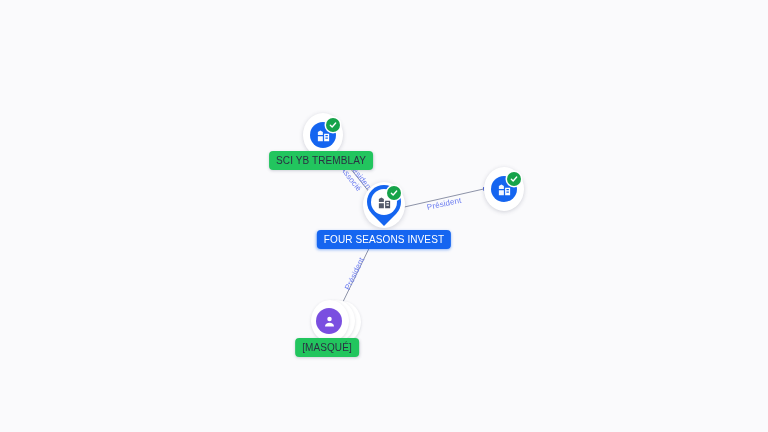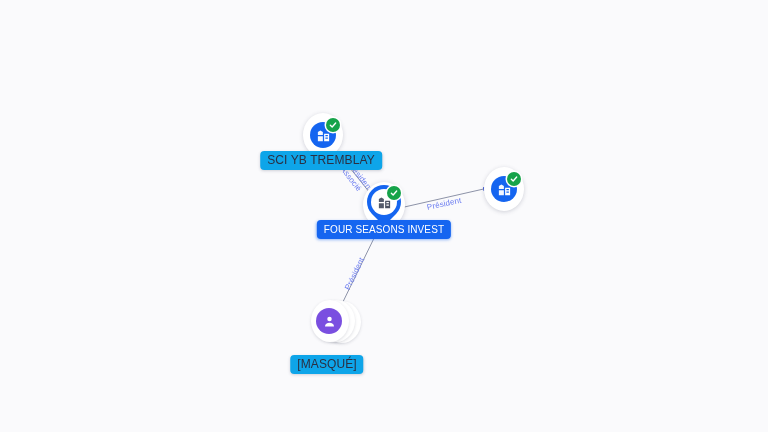--- a/index.html
+++ b/index.html
@@ -130,26 +130,26 @@
     align-items: center;
     justify-content: center;
     box-shadow: 0 0 0 1.5px #ffffff;
   }
   .badge svg { display:block; }
 
   
   .label {
     position: absolute;
     white-space: nowrap;
-    font-size: 12px;
+    font-size: 10px;
     letter-spacing: 0.1px;
     line-height: 13px;
     padding: 3px 7px 3px 7px;
     border-radius: 4px;
-    background: #0ea5e9;
+    background: #22c55e;
     color: #2b3043;
     box-shadow: 0 1px 3px rgba(60,64,90,0.22);
     transform: translateX(-50%);
   }
   .label-primary {
     background: #1565f0;
     color: #ffffff;
     font-size: 10px;
     border-radius: 4px;
     box-shadow: 0 1px 3px rgba(21,101,240,0.45);
@@ -233,30 +233,30 @@
           <path d="M13 21h8V9h-8v12zm2-10h4v2h-4v-2zm0 4h4v2h-4v-2z"></path>
         </svg>
       </div>
       <div class="badge" style="left:26px; top:4px;">
         <svg width="8" height="8" viewBox="0 0 24 24" fill="none" stroke="#ffffff" stroke-width="4" stroke-linecap="round" stroke-linejoin="round">
           <path d="M4 12.5 L9.5 18 L20 6"></path>
         </svg>
       </div>
     </div>
   </div>
-  <div class="label label-primary" style="left:384px; top:220px;text-align:right;">FOUR SEASONS INVEST</div>
+  <div class="label label-primary" style="left:384px; top:230px;text-align:right;">FOUR SEASONS INVEST</div>
 
   <div class="node" style="left:327px; top:322px;">
     <div class="pp-wrap">
       <div class="pp-card pp-c3"></div>
       <div class="pp-card pp-c2"></div>
       <div class="pp-card pp-c1"></div>
       <div class="pp-disc">
         <svg width="15" height="15" viewBox="0 0 24 24" fill="#ffffff">
           <circle cx="12" cy="8" r="3.6"></circle>
           <path d="M4.8 20c0-4 3.3-6 7.2-6s7.2 2 7.2 6z"></path>
         </svg>
       </div>
     </div>
   </div>
-  <div class="label" style="left:327px; top:355px;">[MASQUÉ]</div>
+  <div class="label" style="left:327px; top:338px;">[MASQUÉ]</div>
 
 </div>
 
 </body></html>

